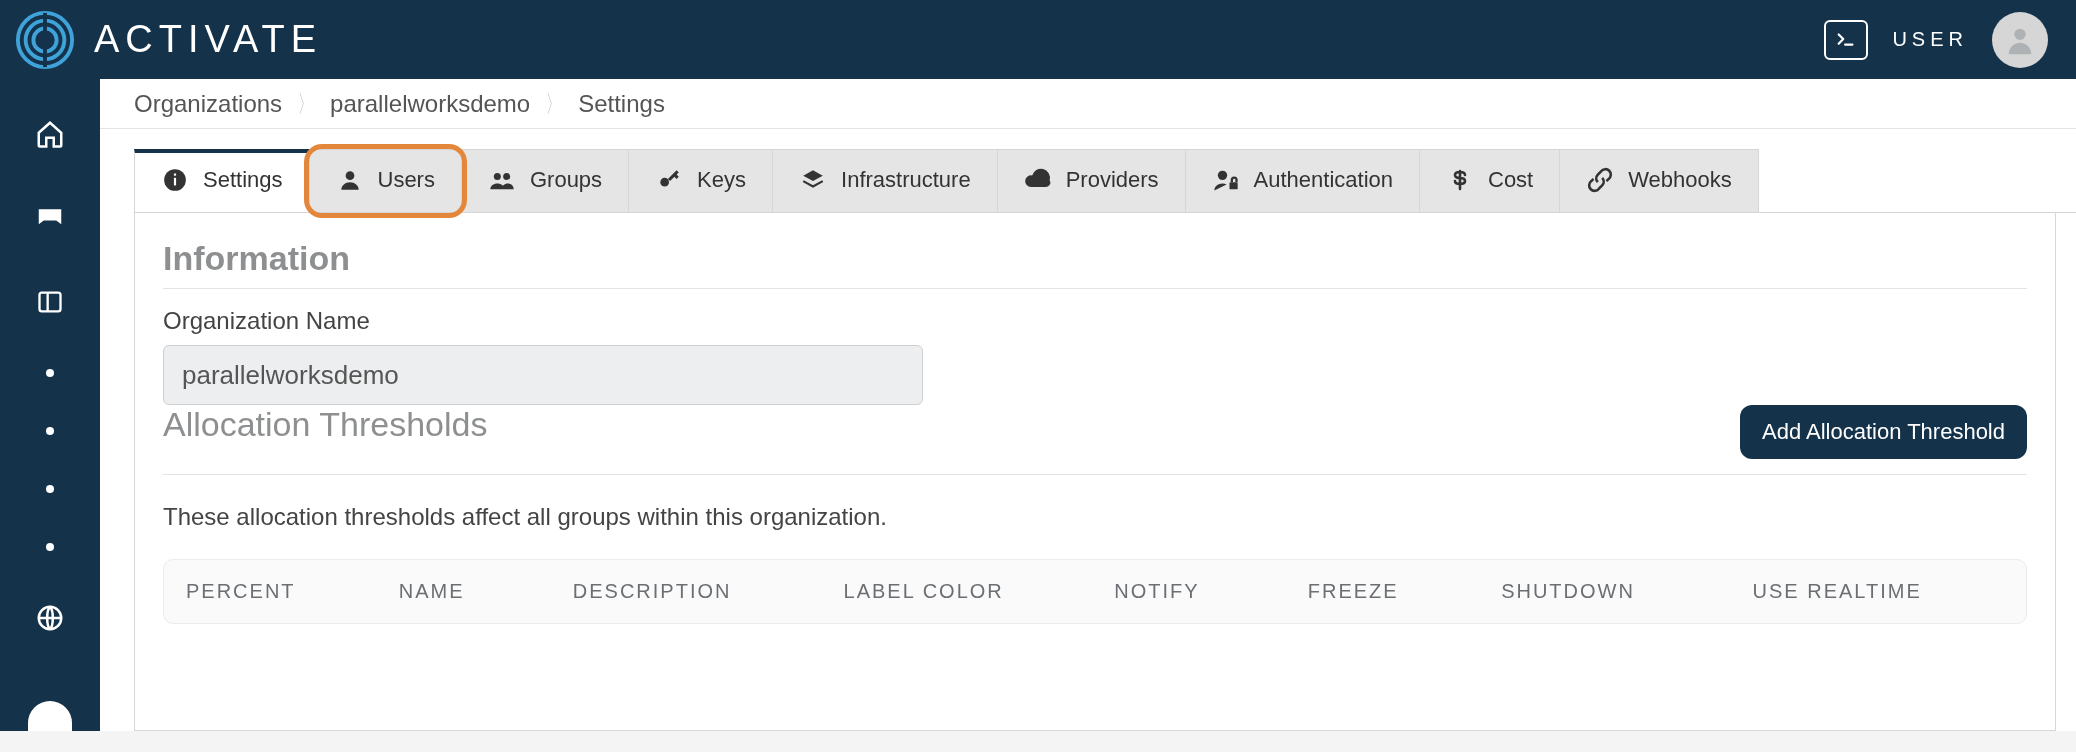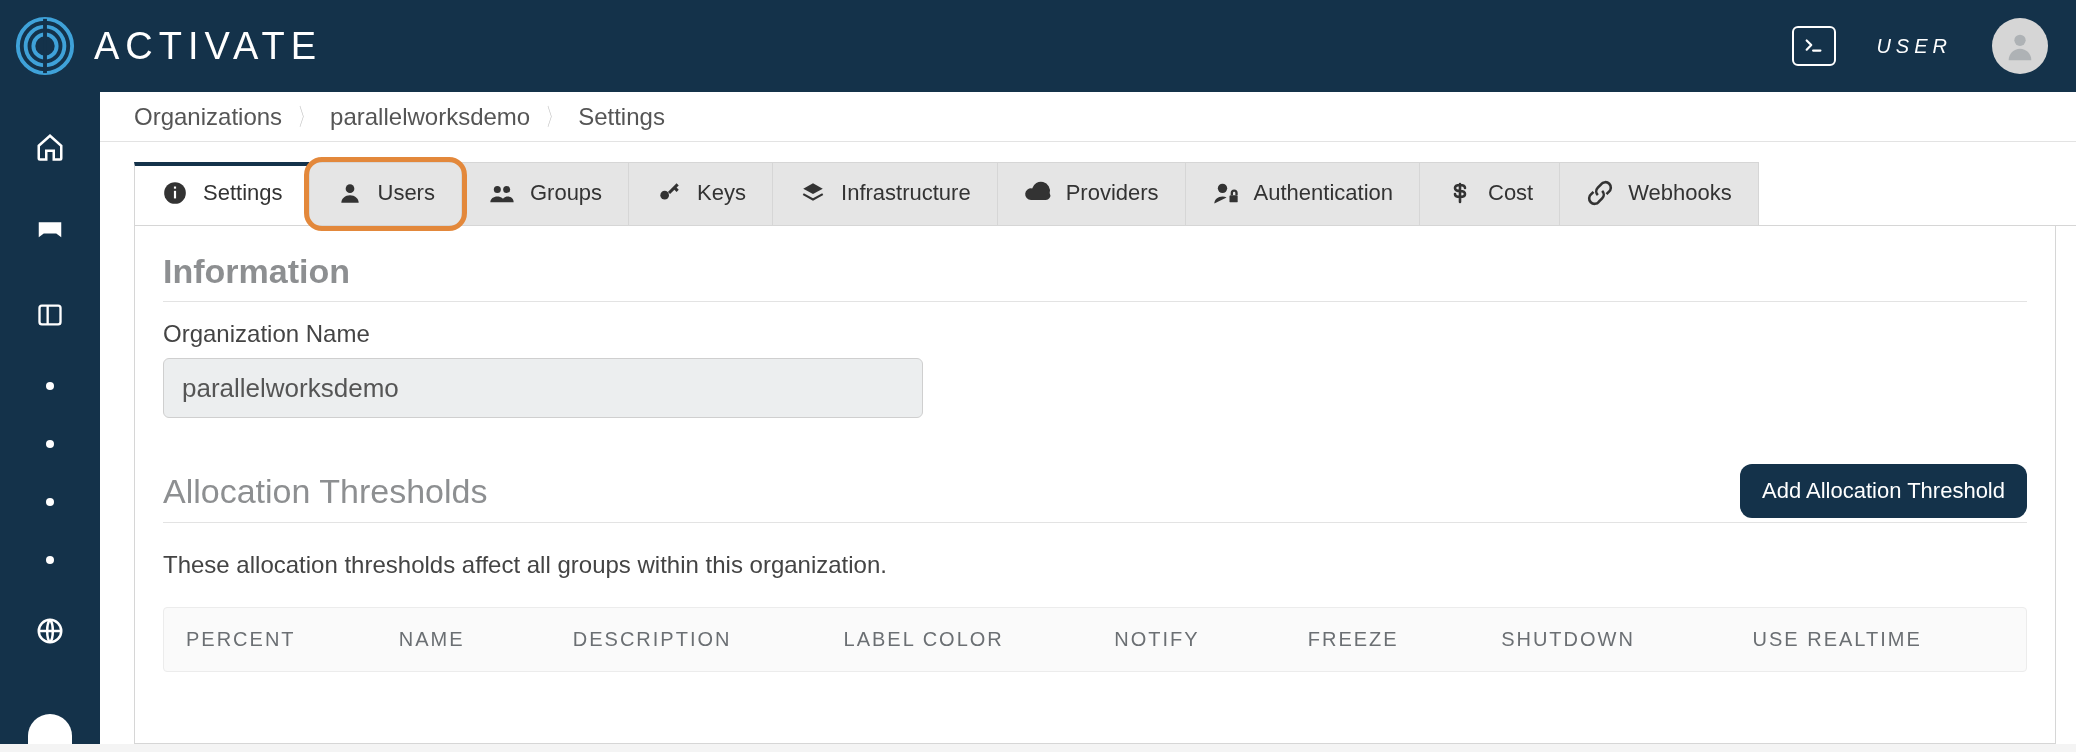--- a/index.html
+++ b/index.html
@@ -14,27 +14,27 @@
     --btn-navy:#14324a;
     --page-bg:#f4f4f4;
     --heading:#8d8f91;
   }
   *{box-sizing:border-box;}
   html,body{margin:0;padding:0;font-family:"Segoe UI",Arial,Helvetica,sans-serif;color:var(--text);background:var(--page-bg);}
   body{width:2076px;height:752px;overflow:hidden;}
 
   
   .topbar{
-    height:92px;background:var(--navy);display:flex;align-items:center;
+    height:79px;background:var(--navy);display:flex;align-items:center;
     padding:0 28px 0 14px;
   }
   .brand{display:flex;align-items:center;gap:18px;}
   .brand-logo{width:62px;height:62px;display:flex;align-items:center;justify-content:center;}
   .brand-name{color:#fff;font-size:38px;letter-spacing:6px;font-weight:400;}
-  .topbar-right{margin-left:auto;display:flex;align-items:center;gap:40px;font-style:italic;}
+  .topbar-right{margin-left:auto;display:flex;align-items:center;gap:24px;}
   .terminal-btn{
     width:44px;height:40px;border:2px solid #fff;border-radius:6px;
     display:flex;align-items:center;justify-content:center;color:#fff;font-size:20px;
     cursor:pointer;
   }
   .user-label{color:#fff;letter-spacing:5px;font-size:20px;}
   .avatar{width:56px;height:56px;border-radius:50%;background:#d6d6d6;display:flex;align-items:center;justify-content:center;}
 
   
   .shell{display:flex;height:calc(752px - 100px);}
@@ -89,31 +89,31 @@
     font-size:34px;color:var(--heading);font-weight:700;border-bottom:1px solid var(--light-border);
     padding-bottom:10px;margin:0 0 18px;
   }
   .field-label{font-size:24px;color:#444;margin-bottom:10px;}
   .field-input{
     width:100%;max-width:760px;height:60px;background:#eceeef;border:1px solid #cfcfcf;border-radius:6px;
     padding:0 18px;font-size:26px;color:#555;
   }
   .ov-line{font-size:26px;color:#444;margin:4px 0;}
 
-  .alloc-head{display:flex;align-items:center;justify-content:space-between;margin-top:46px;border-bottom:1px solid var(--light-border);padding-bottom:4px;}
+  .alloc-head{display:flex;justify-content:space-between;border-bottom:1px solid var(--light-border);padding-bottom:15px;}
   .alloc-title{font-size:34px;color:var(--heading);font-weight:400;margin:0;}
   .btn-primary{
     background:var(--btn-navy);color:#fff;border:none;border-radius:12px;
     font-size:22px;padding:14px 22px;cursor:pointer;
   }
   .alloc-desc{font-size:24px;color:#444;margin:28px 0;}
   .thead{
     display:grid;
     grid-template-columns: 1.1fr 0.9fr 1.4fr 1.4fr 1fr 1fr 1.3fr 1.3fr;
-    background:#fafafa;border:1px solid #ececec;border-radius:4px;
+    background:#fafafa;border:1px solid #ececec;border-radius:10px;
     padding:20px 22px;color:#6b6f73;letter-spacing:2px;font-size:20px;
   }
 </style>
 </head>
 <body>
 
 <div class="topbar">
   <div class="brand">
     <span class="brand-logo">
       <svg viewBox="0 0 64 64" width="62" height="62">

